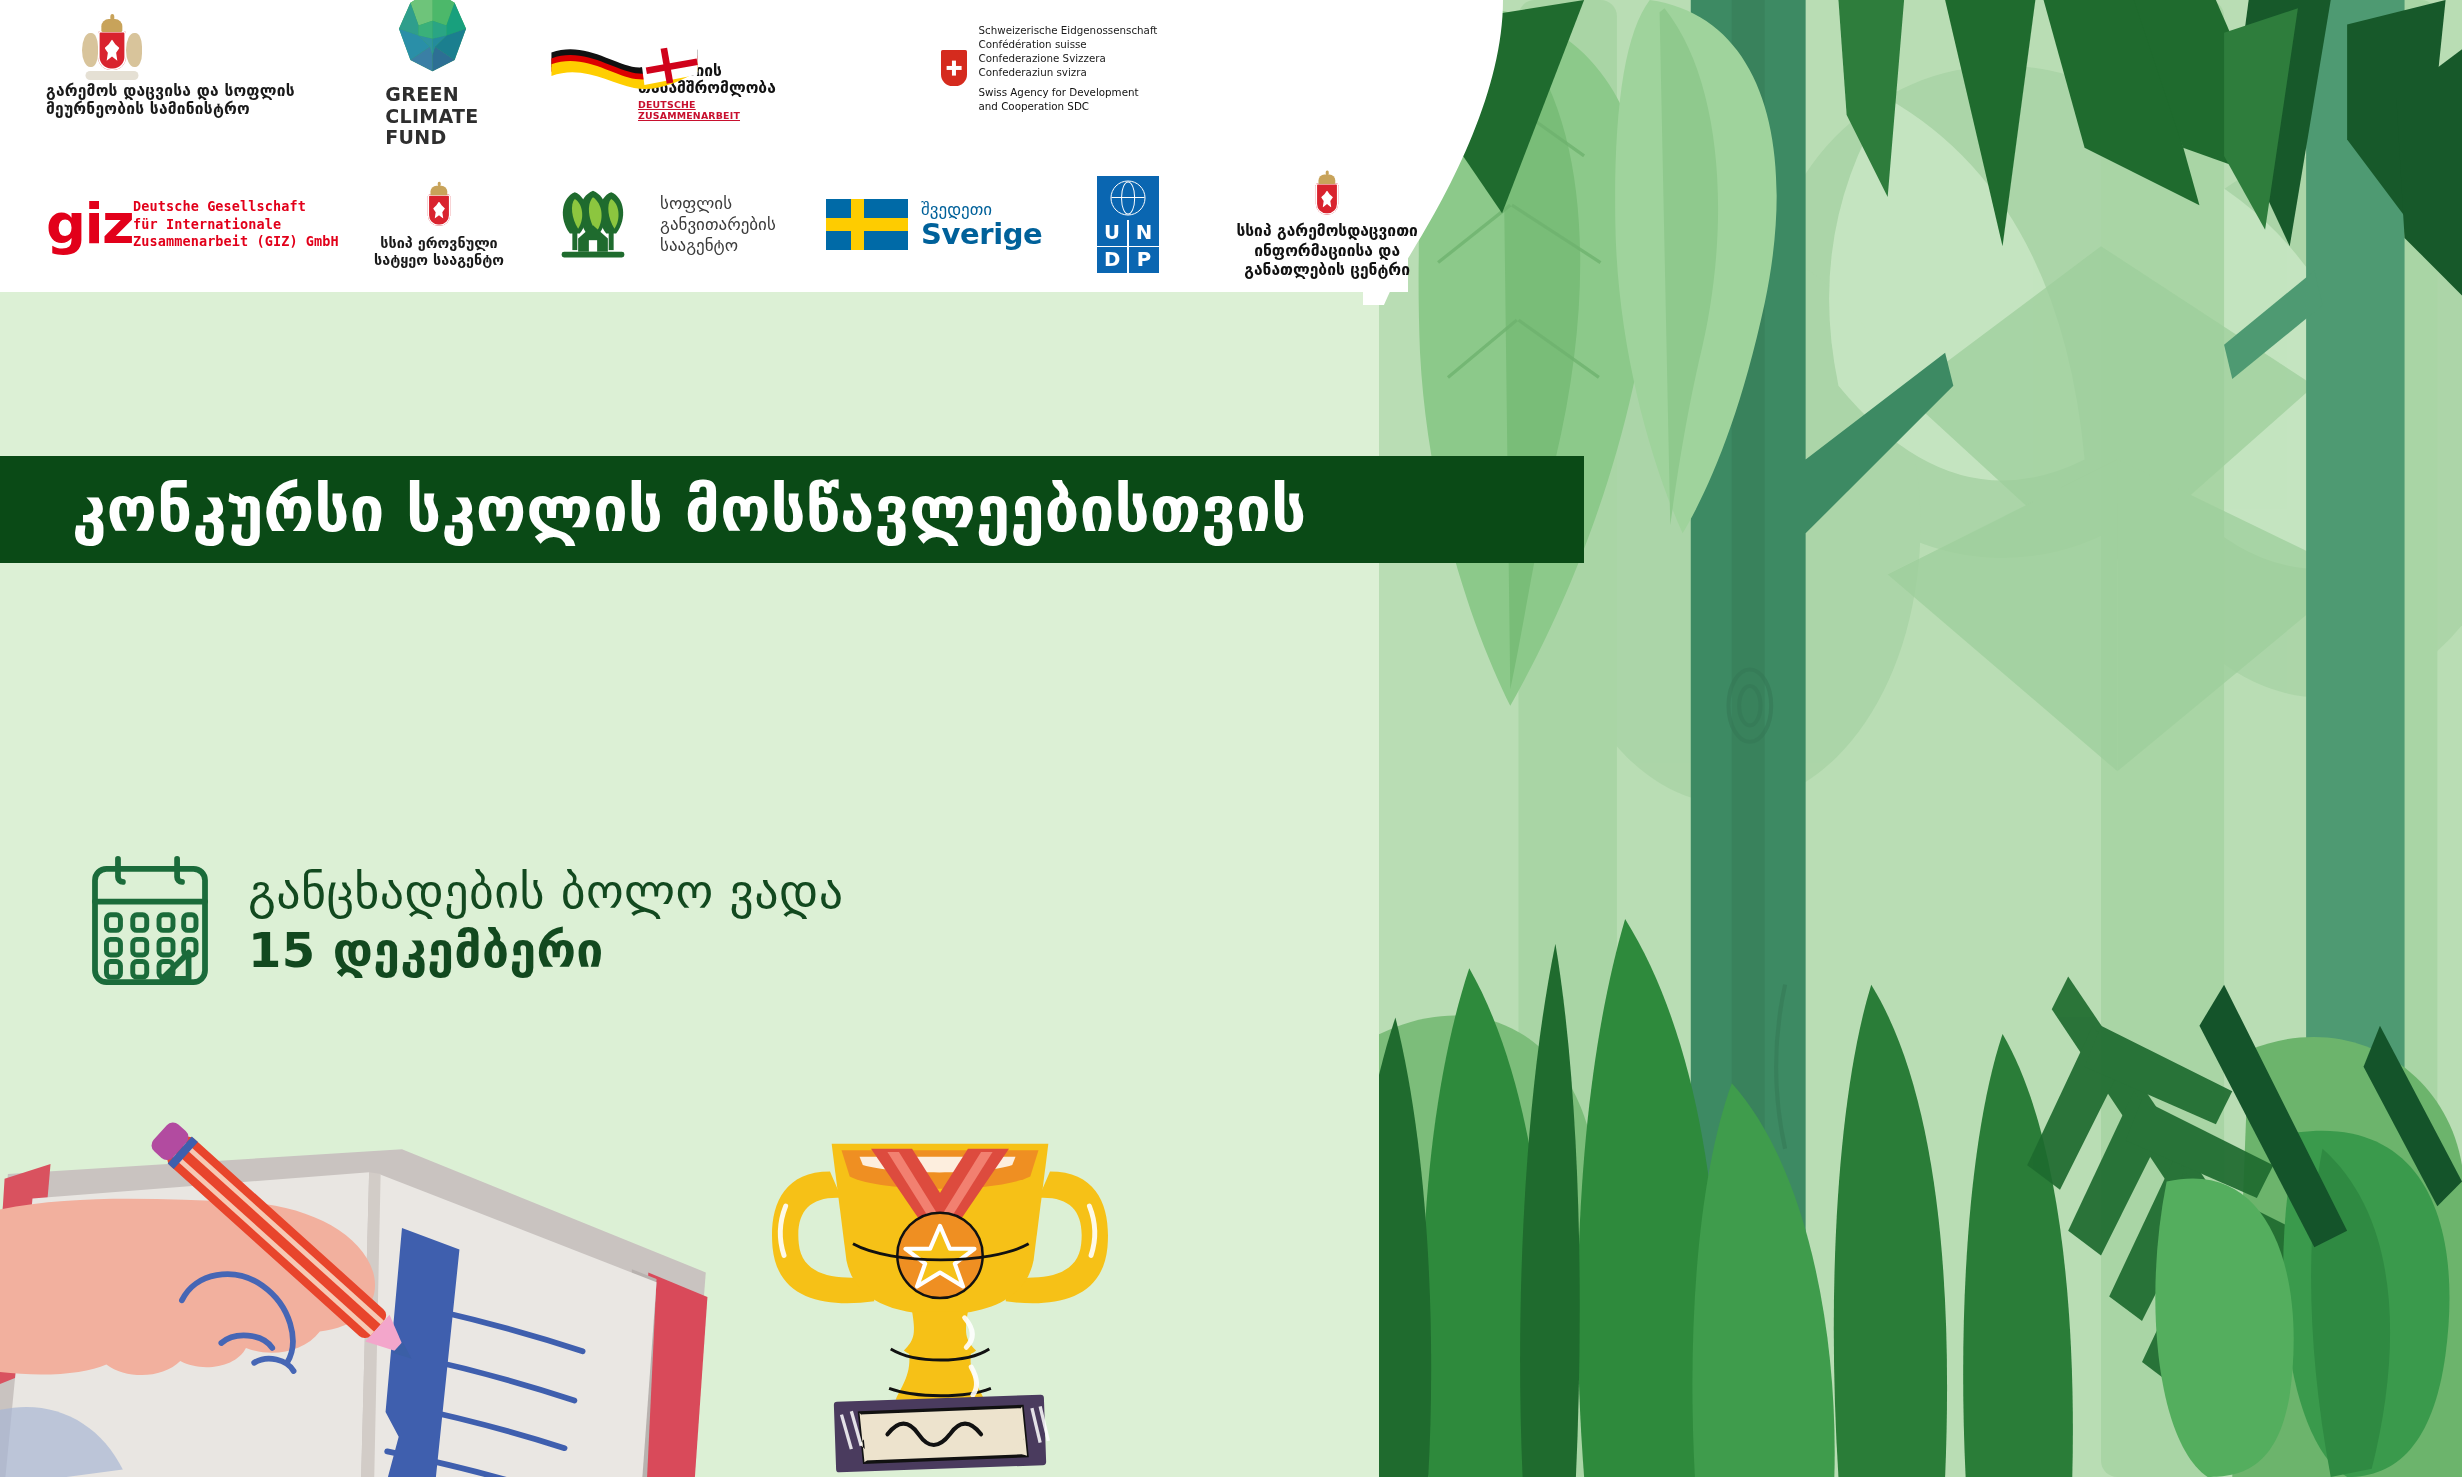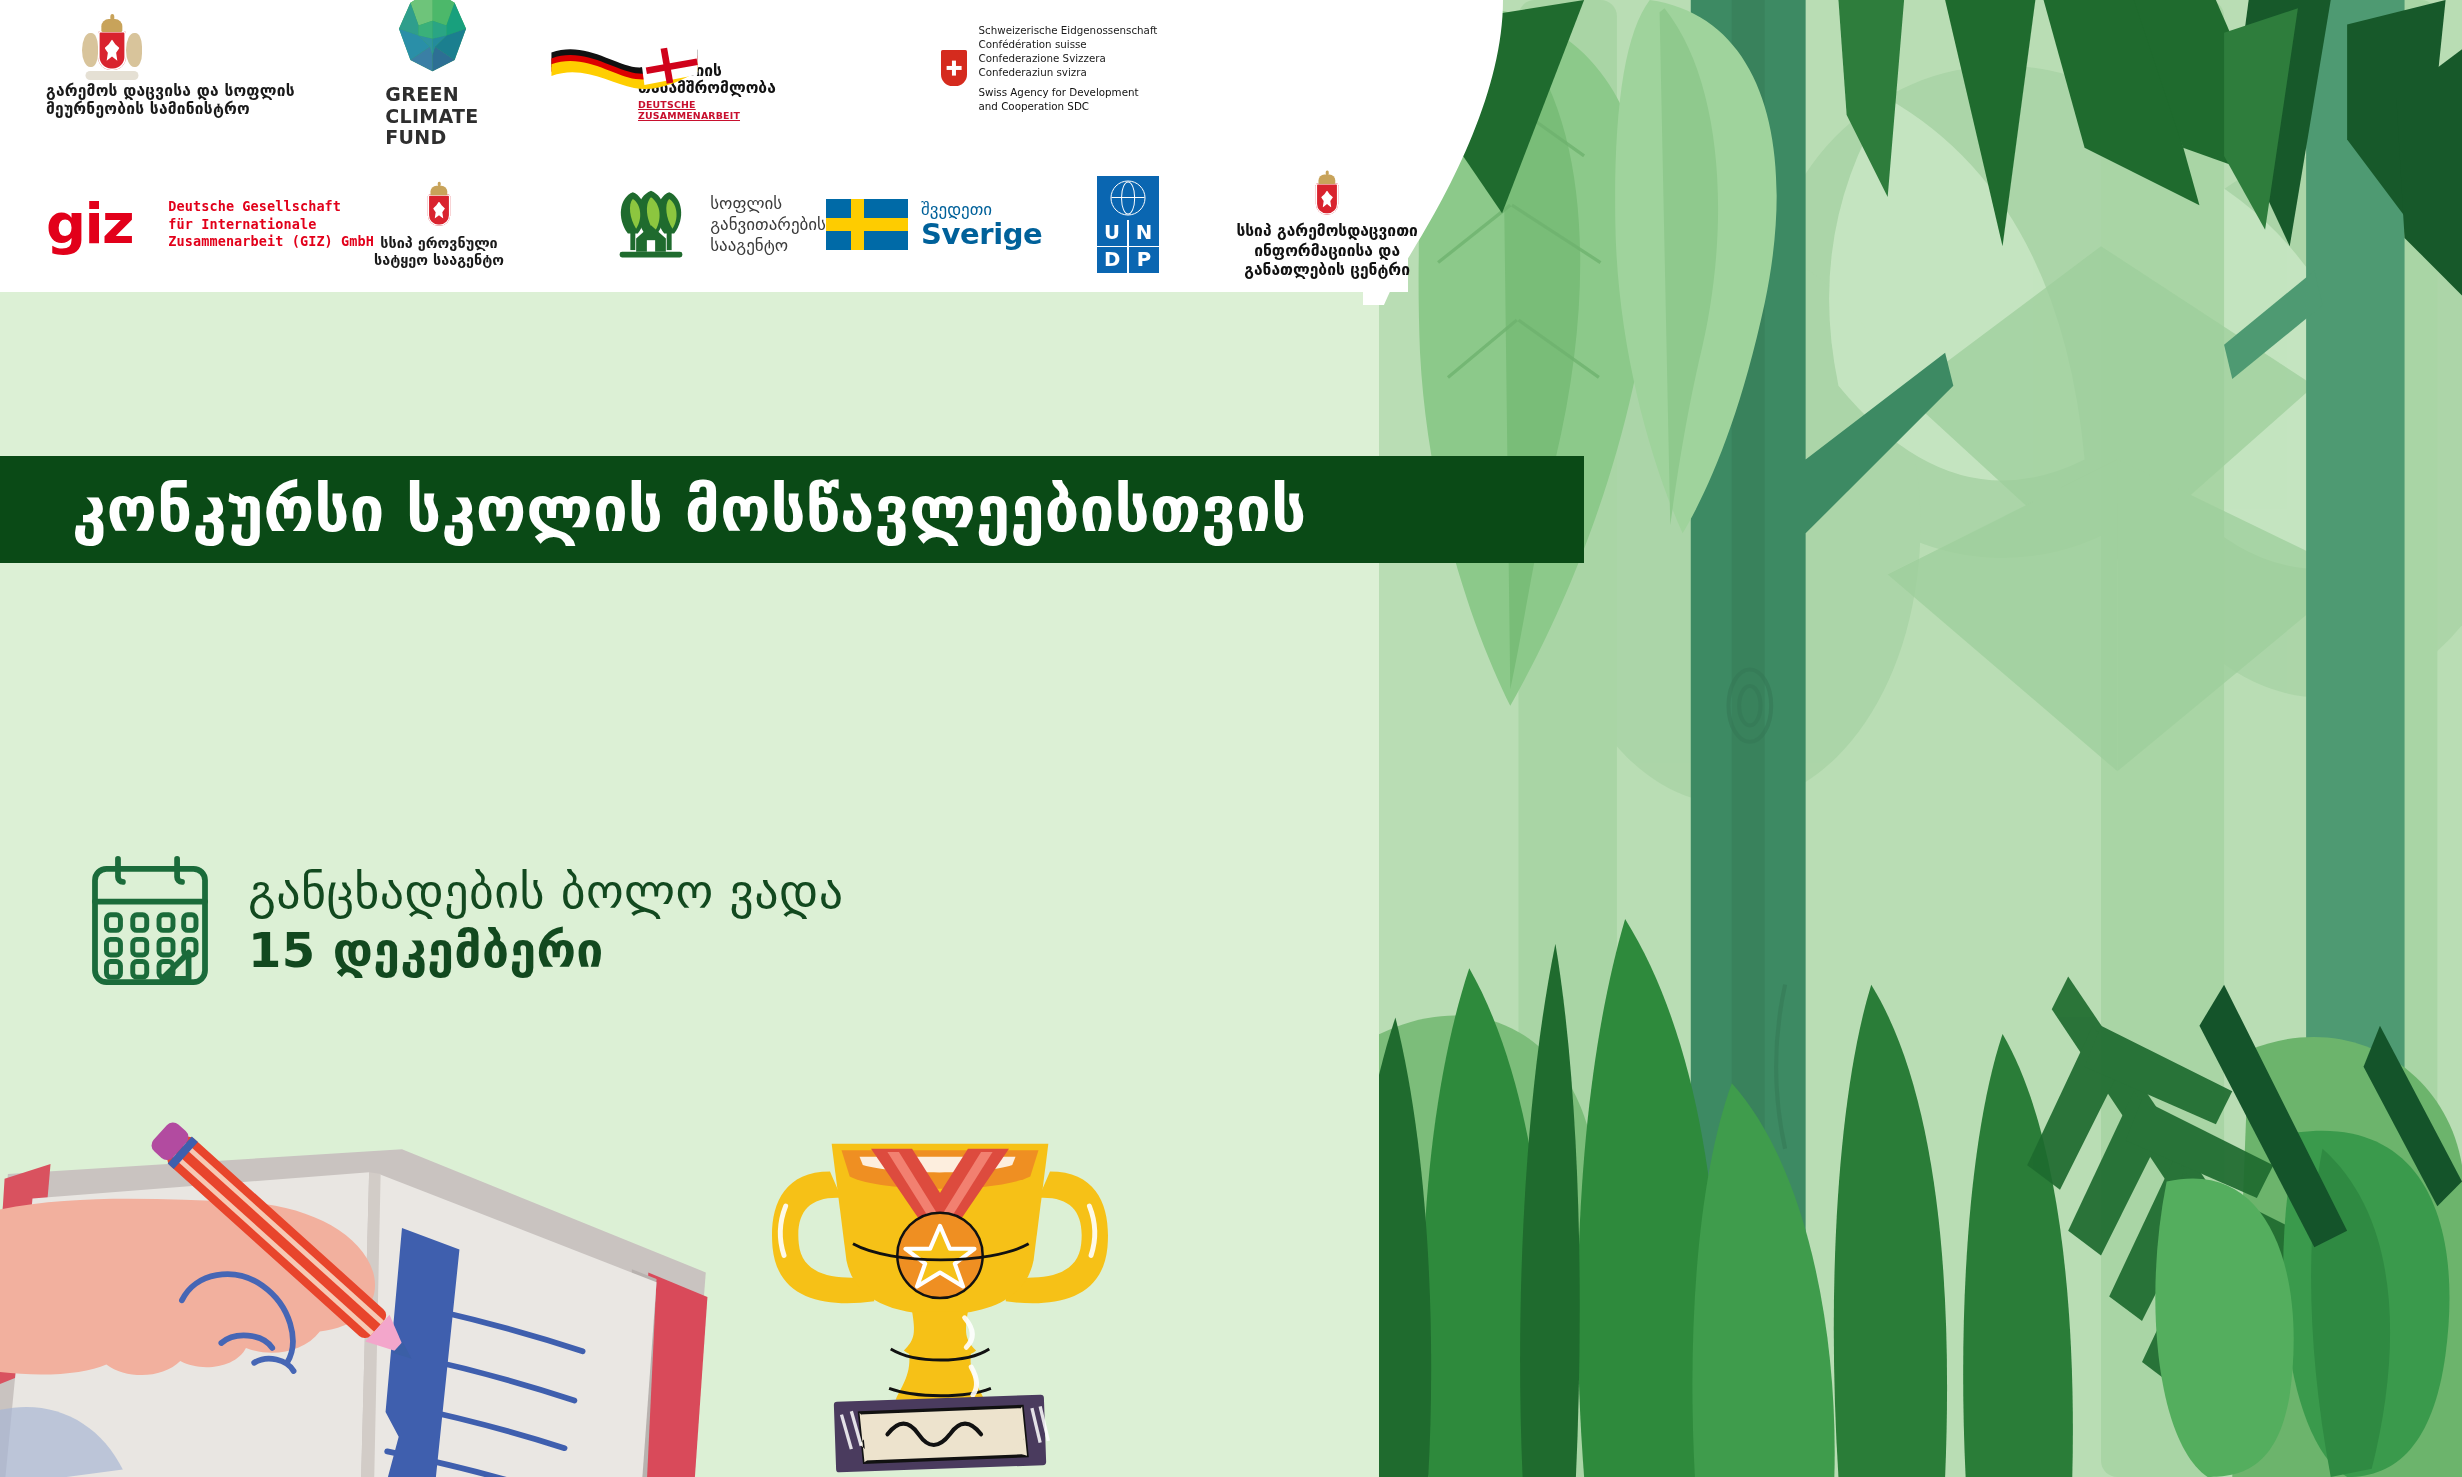--- a/index.html
+++ b/index.html
@@ -370,21 +370,21 @@
         <div class="swiss-bold">
           <div>Swiss Agency for Development</div>
           <div>and Cooperation SDC</div>
         </div>
       </div>
     </div>
   </div>
 
   <div class="logo-row row2">
 
-    <div class="logo-item" style="width:328px;gap:21px;align-items:center;justify-content:space-between;">
+    <div class="logo-item" style="width:328px;gap:0;align-items:center;">
       <div class="giz-word">giz</div>
       <div class="giz-text">
         <div>Deutsche Gesellschaft</div>
         <div>für Internationale</div>
         <div>Zusammenarbeit (GIZ) GmbH</div>
       </div>
     </div>
 
     <div class="logo-item" style="width:181px;">
       <div style="display:flex;flex-direction:column;align-items:center;">
@@ -392,21 +392,21 @@
           <div class="shield"></div>
             <div class="crown"></div>
         </div>
         <div class="logo-text" style="font-size:14.4px;font-weight:700;line-height:1.22;margin-top:4.9px;text-align:center;">
           <div>სსიპ ეროვნული</div>
           <div>სატყეო სააგენტო</div>
         </div>
       </div>
     </div>
 
-    <div class="logo-item" style="width:271px;gap:21px;justify-content:flex-end;">
+    <div class="logo-item" style="width:271px;gap:29px;">
       <div class="trees">
         <svg viewBox="0 0 92 86" xmlns="http://www.w3.org/2000/svg">
           <path d="M24 4 C40 10 44 36 30 54 L18 54 C4 36 8 10 24 4Z" fill="#1f6b2e"></path>
           <path d="M46 2 C64 9 68 36 52 56 L40 56 C24 36 28 9 46 2Z" fill="#1f6b2e"></path>
           <path d="M68 4 C84 10 88 36 74 54 L62 54 C48 36 52 10 68 4Z" fill="#1f6b2e"></path>
           <path d="M24 12 C34 18 36 36 28 48 C20 36 18 18 24 12Z" fill="#8cc63f"></path>
           <path d="M46 10 C58 18 60 38 50 52 C40 38 38 18 46 10Z" fill="#8cc63f"></path>
           <path d="M68 12 C78 18 80 36 72 48 C64 36 62 18 68 12Z" fill="#8cc63f"></path>
           <rect x="21" y="50" width="6" height="24" fill="#1f6b2e"></rect>
           <rect x="65" y="50" width="6" height="24" fill="#1f6b2e"></rect>

